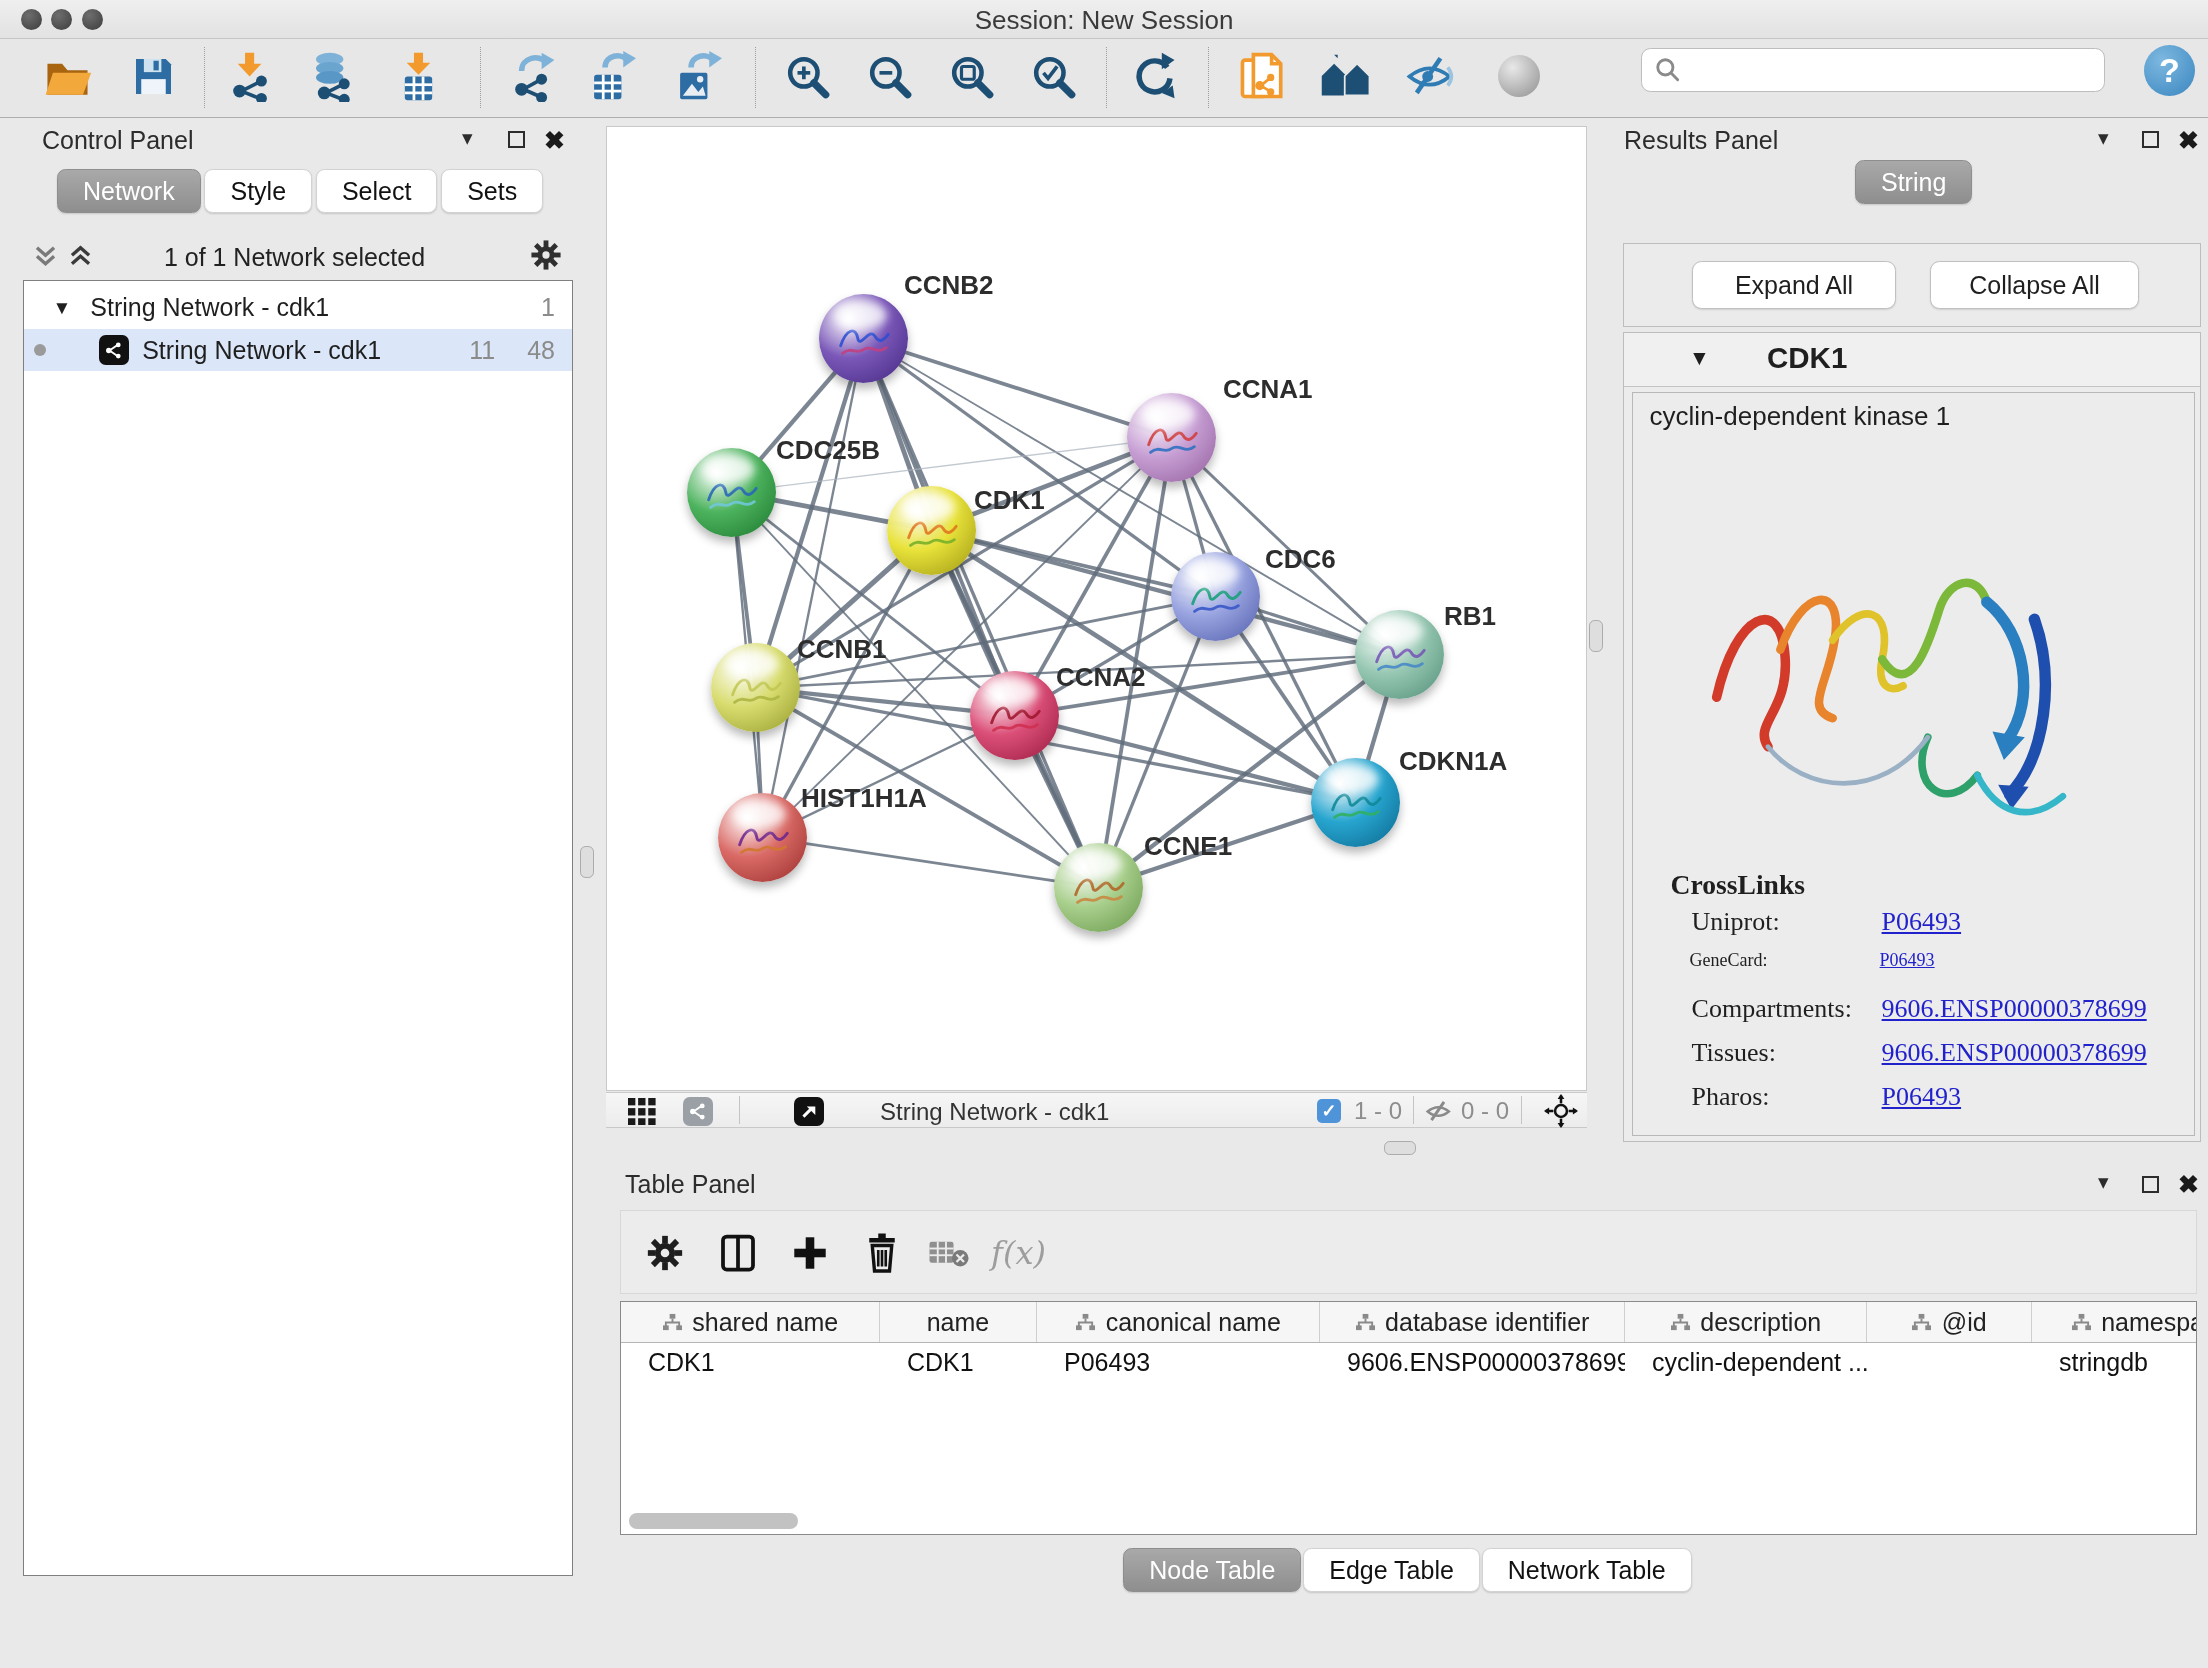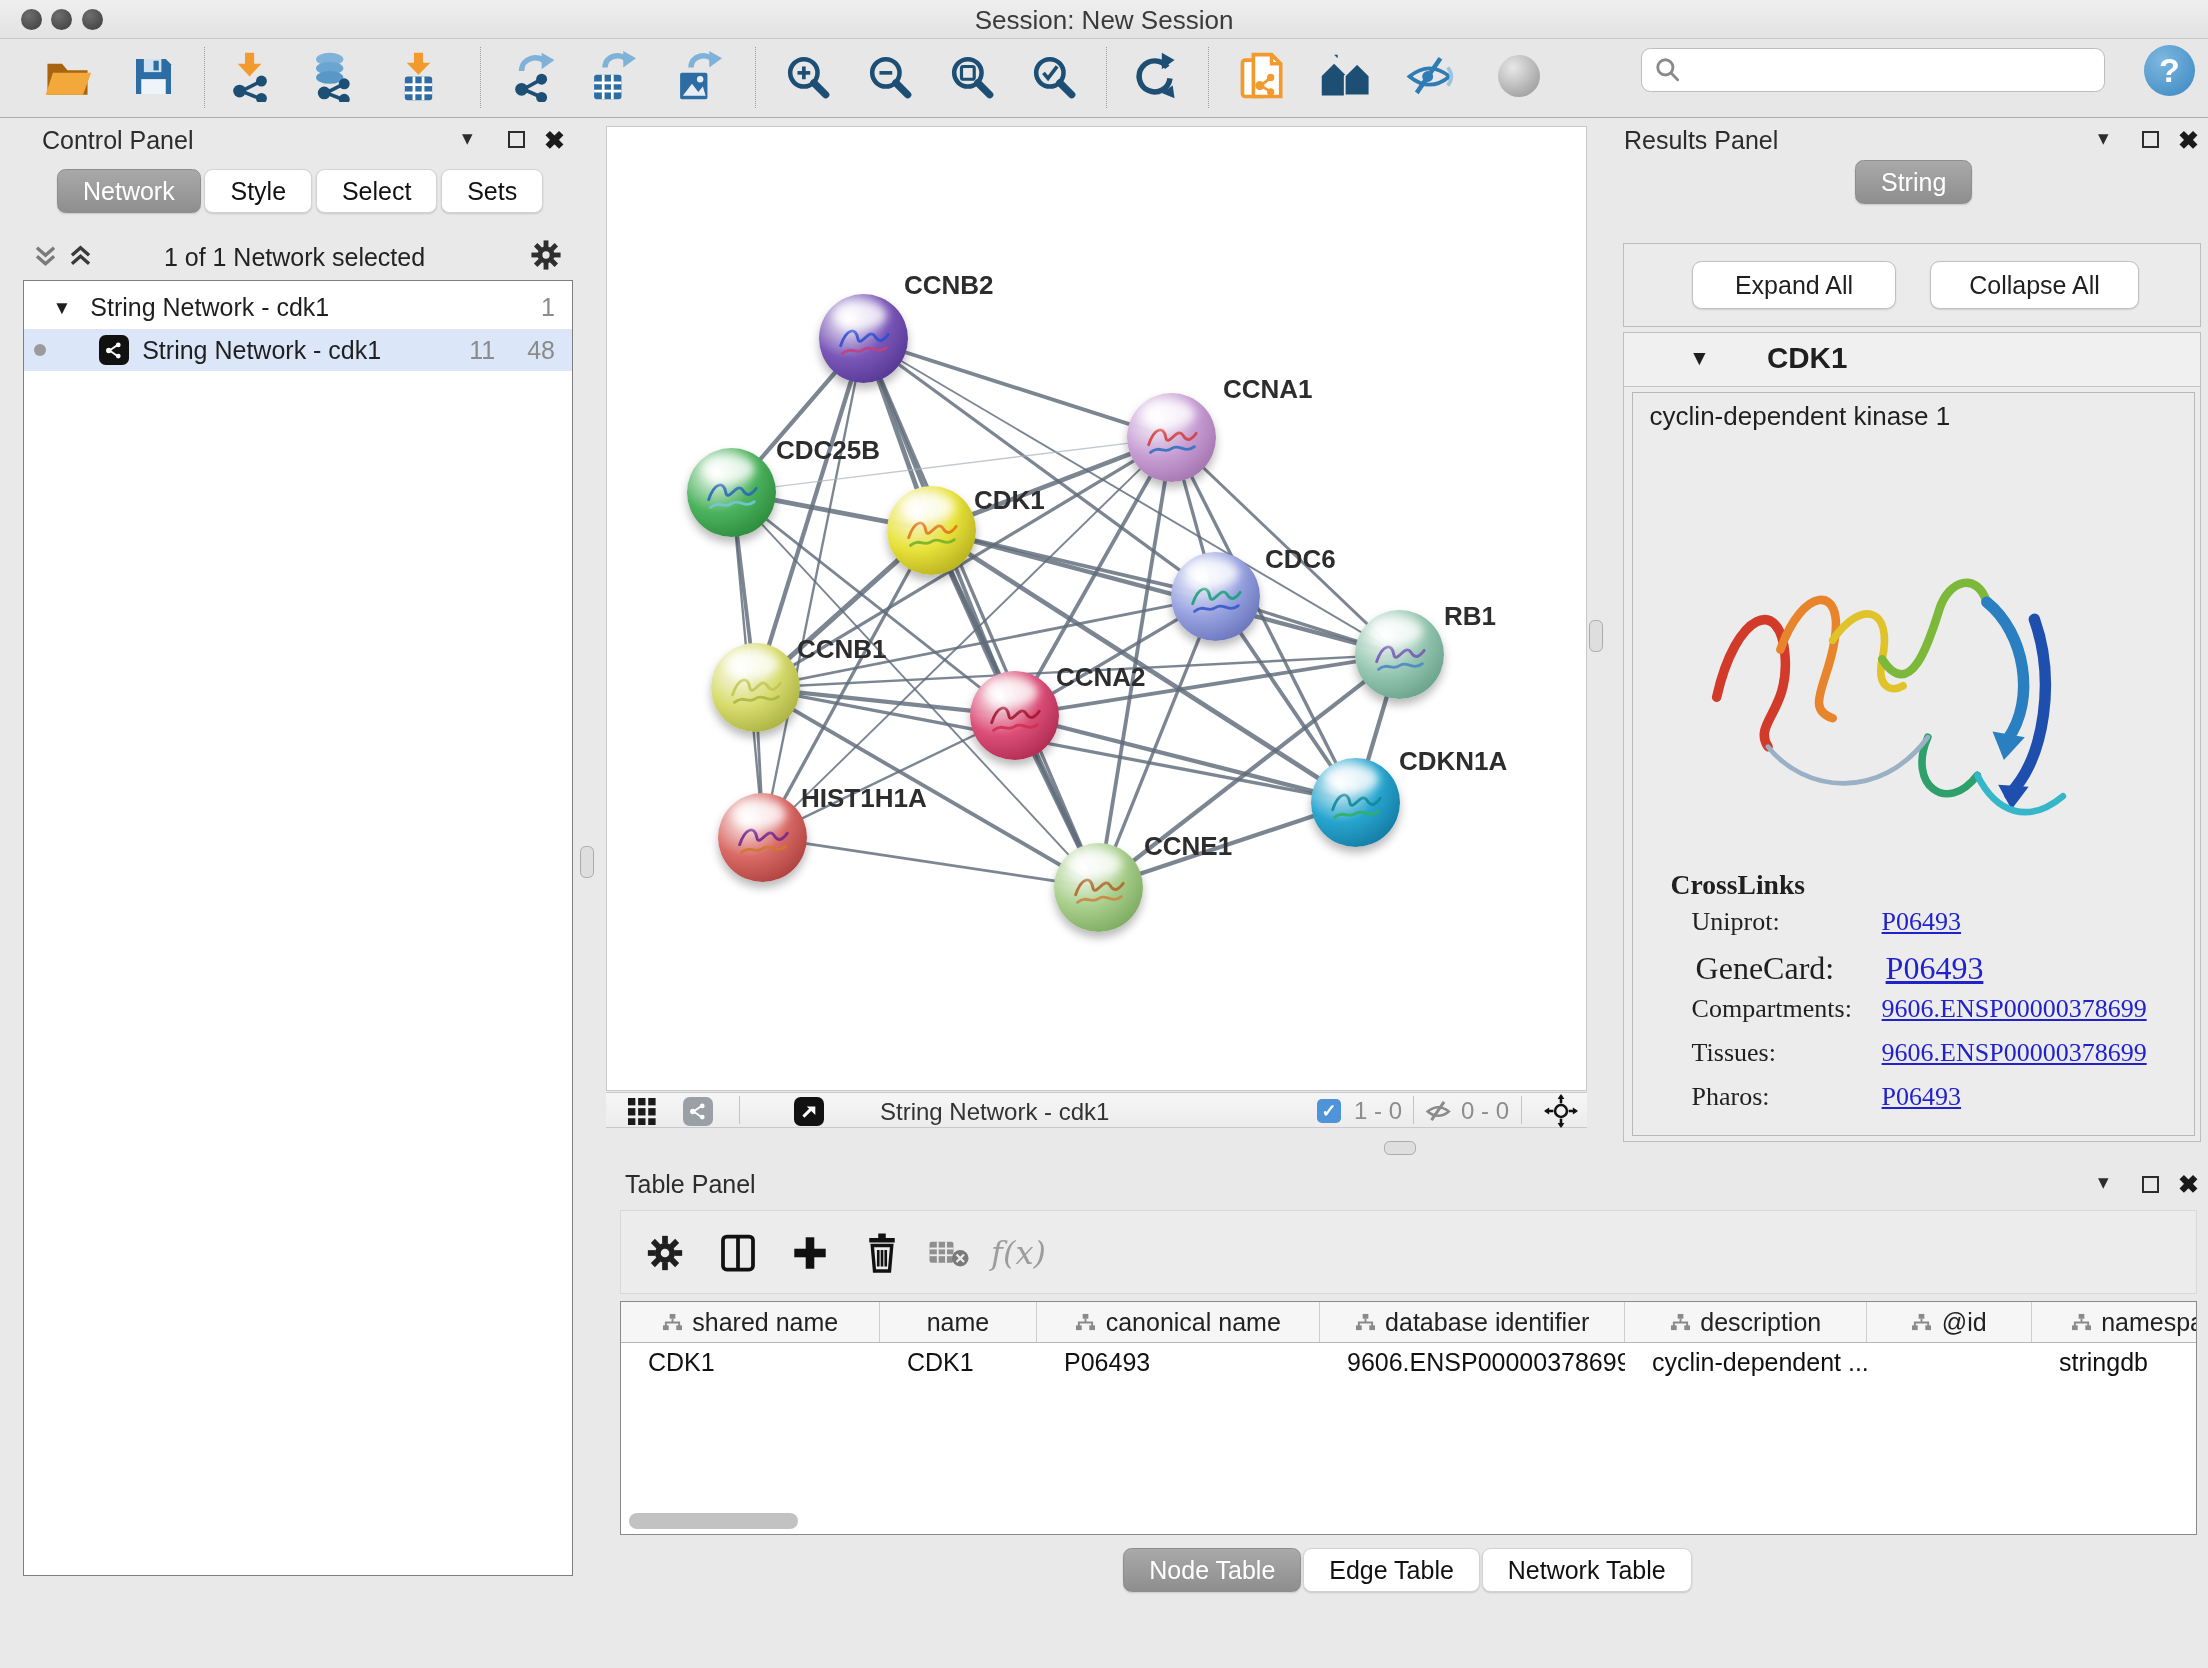--- a/index.html
+++ b/index.html
@@ -550,21 +550,21 @@
           <polygon points="318,236 352,242 330,266" fill="#2a7fc0"></polygon>
           <path d="M362 118 C384 180 374 262 336 302" stroke="#1f4fae" stroke-width="12"></path>
           <polygon points="324,292 356,294 338,318" fill="#1f4fae"></polygon>
           <path d="M302 282 C322 322 356 334 392 304" stroke="#35b6c9" stroke-width="7"></path>
           <path d="M82 252 C120 300 200 310 250 242" stroke="#9ab0c4" stroke-width="5"></path>
         </g>
       </svg>
       <div class="serif" style="position:absolute;left:38px;top:476px;font-size:27.6px;font-weight:bold">CrossLinks</div>
       <div id="crosslinks">
           <div class="serif" style="position: absolute; left: 59px; top: 514px; width: 495px; font-size: 26px;"><span>Uniprot:</span><span class="xlink" style="position: absolute; left: 190px;">P06493</span></div>
-          <div class="serif" style="position: absolute; left: 63px; top: 557px; width: 495px; font-size: 32px;"><span>GeneCard:</span><span class="xlink" style="position: absolute; left: 190px;">P06493</span></div>
+          <div class="serif" style="position: absolute; left: 57px; top: 557px; width: 495px; font-size: 18px;"><span>GeneCard:</span><span class="xlink" style="position: absolute; left: 190px;">P06493</span></div>
           <div class="serif" style="position: absolute; left: 59px; top: 601px; width: 495px; font-size: 26px;"><span>Compartments:</span><span class="xlink" style="position: absolute; left: 190px;">9606.ENSP00000378699</span></div>
           <div class="serif" style="position: absolute; left: 59px; top: 645px; width: 495px; font-size: 26px;"><span>Tissues:</span><span class="xlink" style="position: absolute; left: 190px;">9606.ENSP00000378699</span></div>
           <div class="serif" style="position: absolute; left: 59px; top: 689px; width: 495px; font-size: 26px;"><span>Pharos:</span><span class="xlink" style="position: absolute; left: 190px;">P06493</span></div>
         </div>
     </div>
   </div>
 
   <div class="abs panel-title" style="left:625px;top:1170px">Table Panel</div>
   <div class="abs win-caret" style="left:2098px;top:1170px">▾</div>
   <div class="abs win-float" style="left:2142px;top:1176px"></div>

